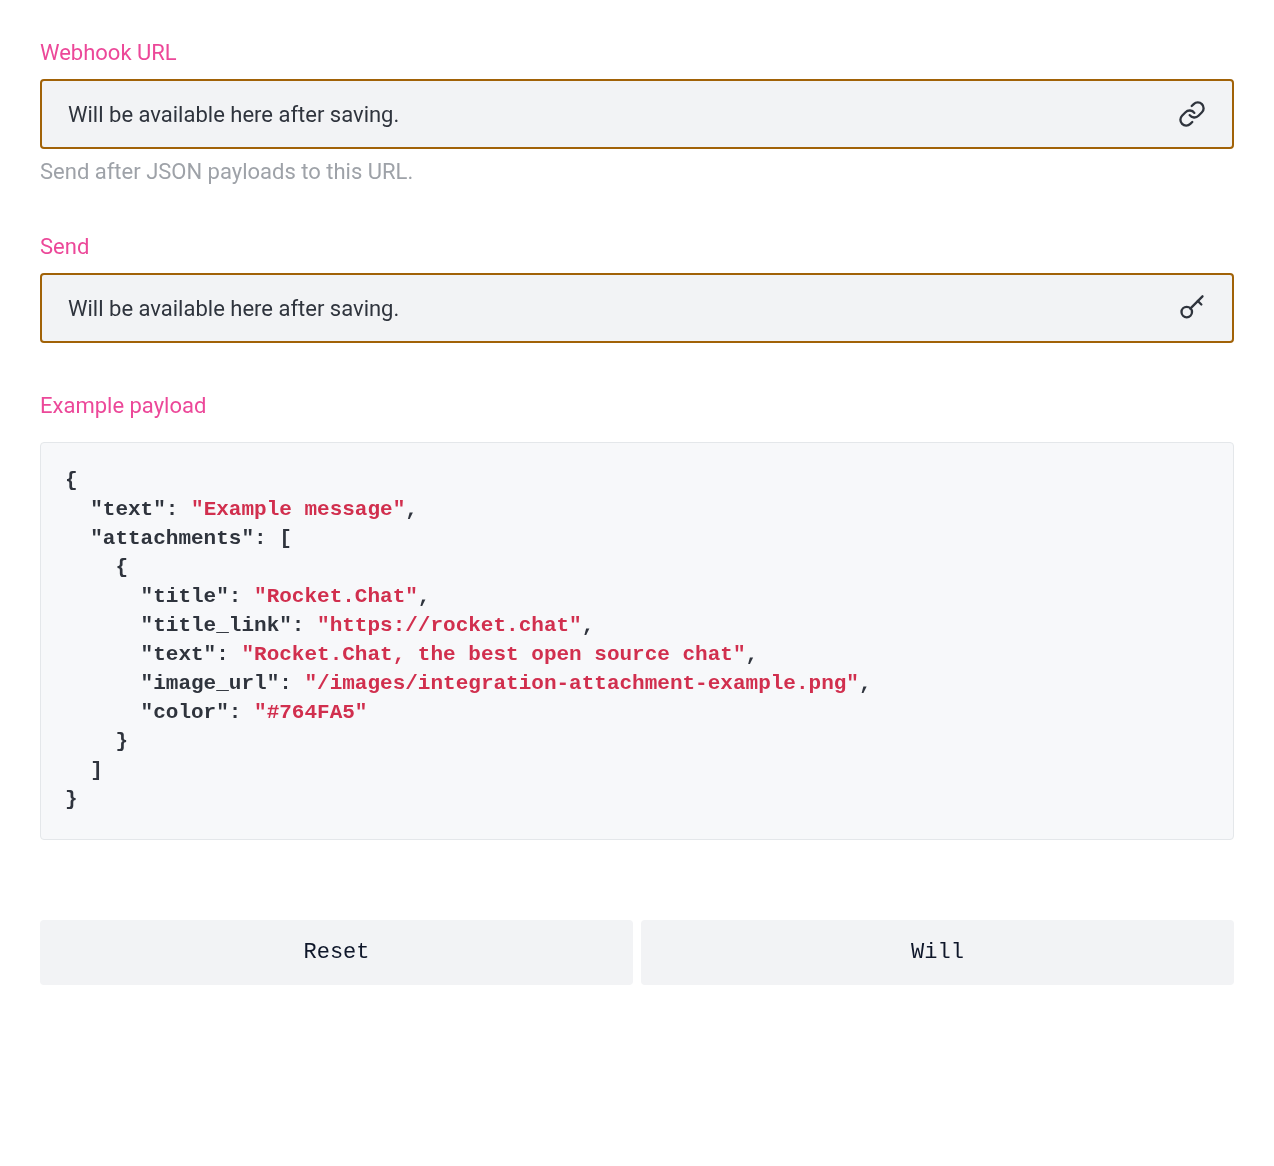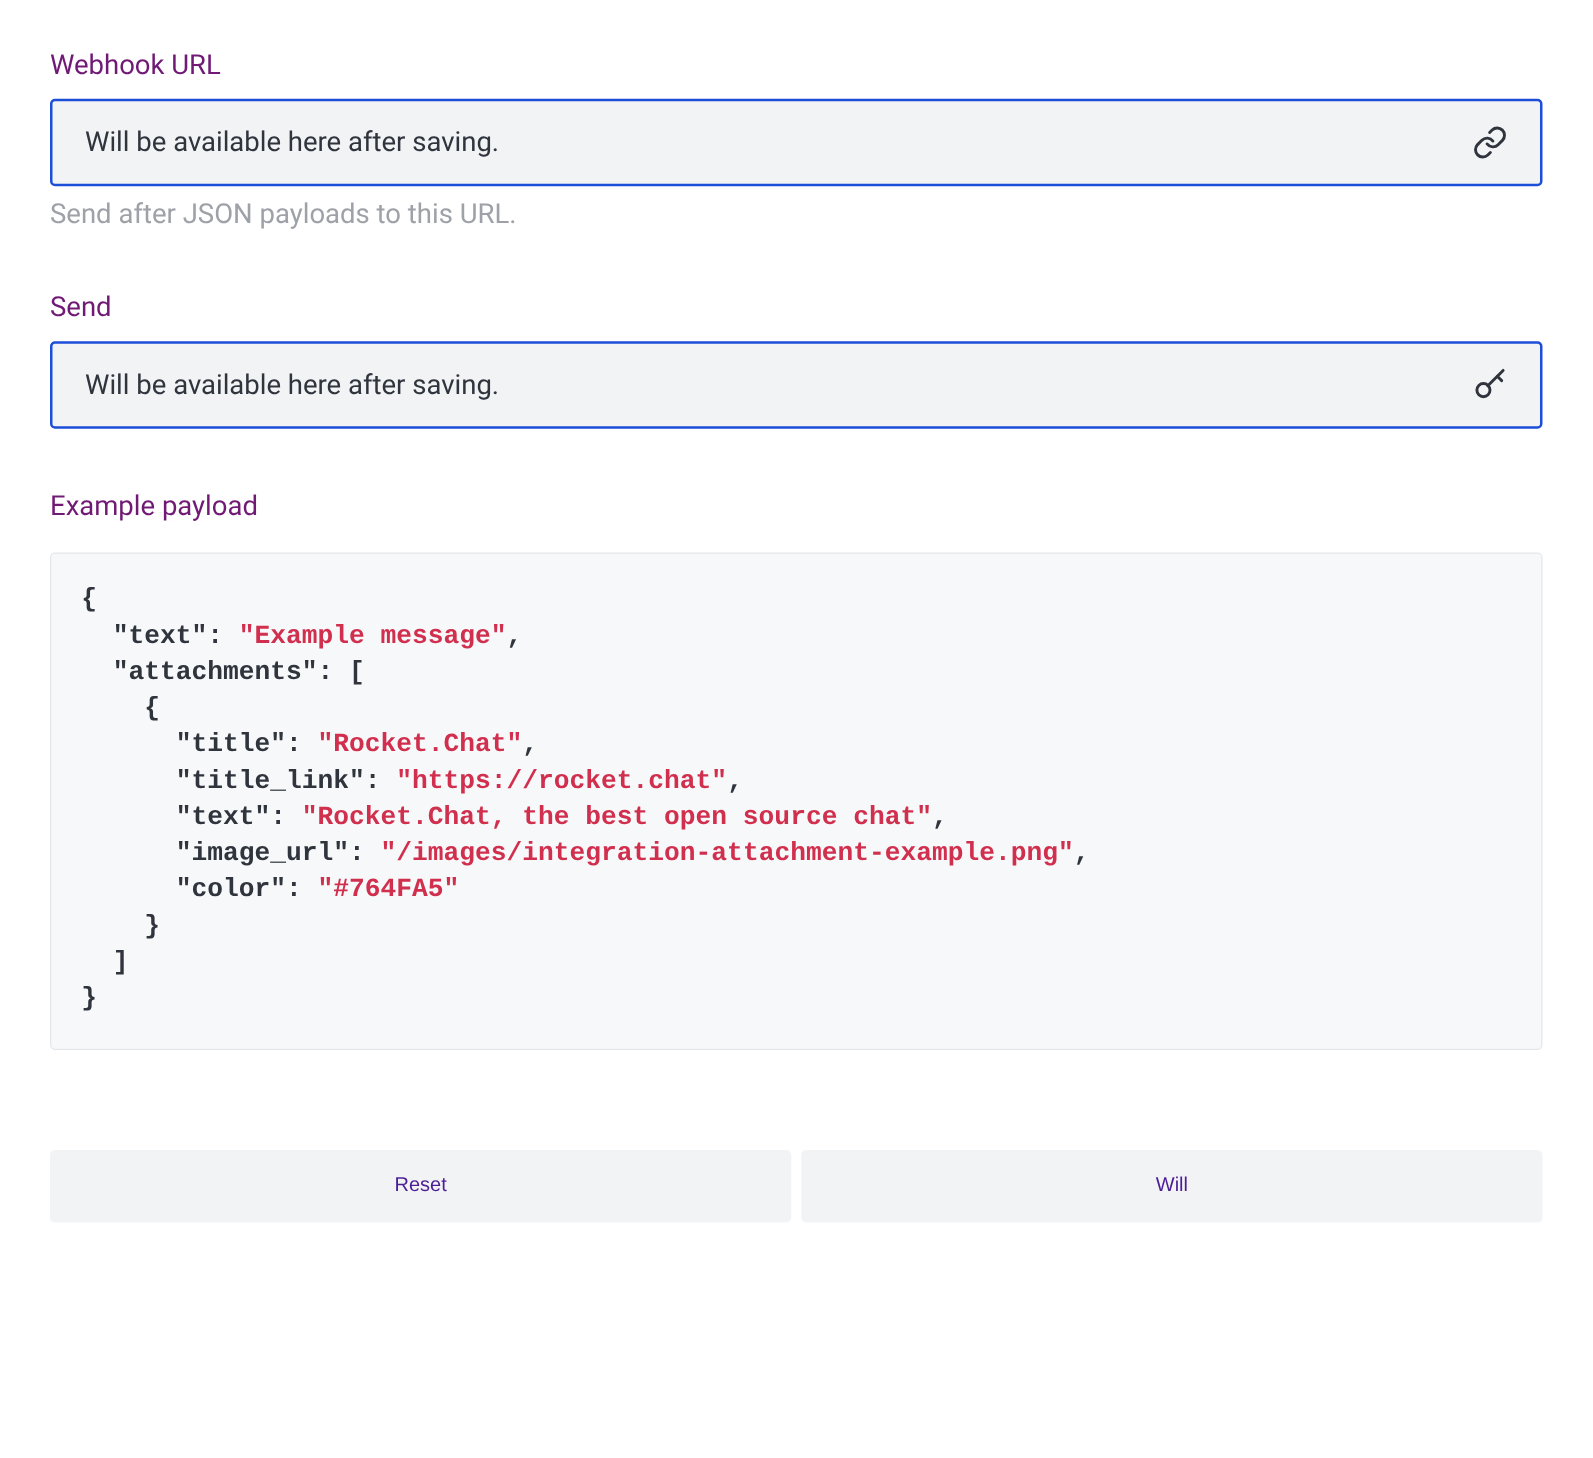--- a/index.html
+++ b/index.html
@@ -14,29 +14,29 @@
       height: 1166px;
       padding: 40px;
       color: #2f343d;
     }
     .field-group {
       margin-bottom: 50px;
     }
     .field-label {
       font-size: 22px;
       font-weight: 400;
-      color: #701a75;
+      color: #ec4899;
       margin-bottom: 14px;
       display: block;
     }
     .readonly-box {
       display: flex;
       align-items: center;
       justify-content: flex-start;
-      border: 2px solid #1d4ed8;
+      border: 2px solid #a16207;
       background: #f2f3f5;
       border-radius: 4px;
       padding: 18px 26px;
       font-size: 22px;
       color: #2f343d;
       min-height: 70px;
     }
     .readonly-box .value {
       flex: 1;
     }
@@ -71,24 +71,24 @@
       display: flex;
       gap: 8px;
       margin-top: 80px;
     }
     .btn {
       flex: 1;
       background: #f2f3f5;
       border: none;
       border-radius: 4px;
       padding: 20px 0;
-      font-size: 16px;
-      color: #4c1d95;
+      font-size: 22px;
+      color: #0f172a;
       cursor: pointer;
-      font-family: Liberation Sans, sans-serif;
+      font-family: Liberation Mono, monospace;
       font-weight: 500;
     }
     svg {
       display: block;
     }
   </style>
 </head>
 <body>
 
 <div class="field-group">

